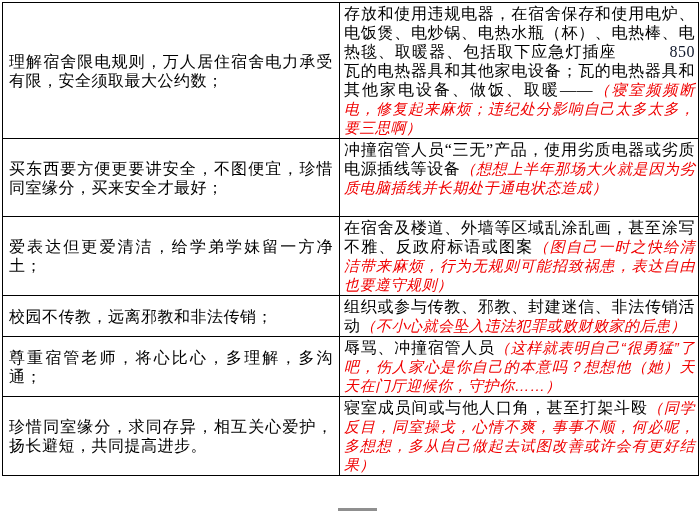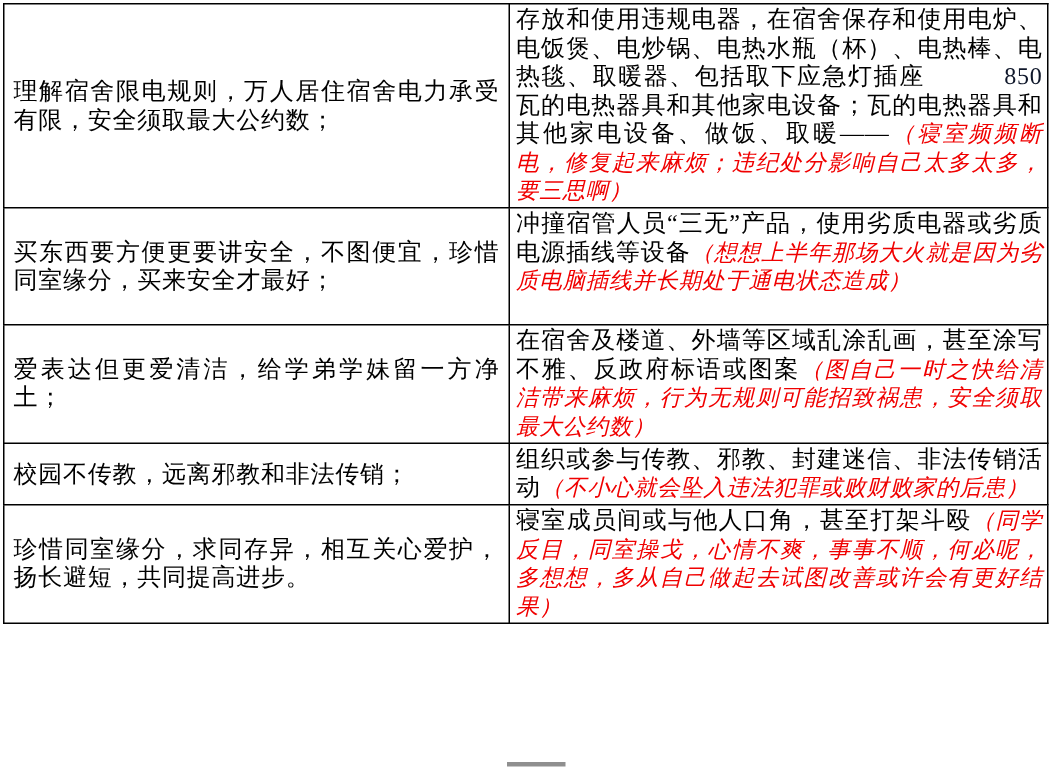--- a/index.html
+++ b/index.html
@@ -87,25 +87,29 @@
       <tr class="h2">
         <td class="lcell"><span>理解宿舍限电规则，万人居住宿舍电力承受有限，安全须取最大公约数；</span></td>
         <td class="rcell"><span>存放和使用违规电器，在宿舍保存和使用电炉、电饭煲、电炒锅、电热水瓶（杯）、电热棒、电热毯、取暖器、包括取下应急灯插座 </span><span class="blue-num">850</span><span> 瓦的电热器具和其他家电设备；瓦的电热器具和其他家电设备、做饭、取暖——</span><span class="red-note">（寝室频频断电，修复起来麻烦；违纪处分影响自己太多太多，要三思啊）</span></td>
       </tr>
       <tr class="h3">
         <td class="lcell"><span>买东西要方便更要讲安全，不图便宜，珍惜同室缘分，买来安全才最好；</span></td>
         <td class="rcell"><span>冲撞宿管人员“三无”产品，使用劣质电器或劣质电源插线等设备</span><span class="red-note">（想想上半年那场大火就是因为劣质电脑插线并长期处于通电状态造成）</span></td>
       </tr>
       <tr class="h4">
         <td class="lcell"><span>爱表达但更爱清洁，给学弟学妹留一方净土；</span></td>
-        <td class="rcell"><span>在宿舍及楼道、外墙等区域乱涂乱画，甚至涂写不雅、反政府标语或图案</span><span class="red-note">（图自己一时之快给清洁带来麻烦，行为无规则可能招致祸患，安全须取最大公约数）</span></td>
+        <td class="rcell"><span>在宿舍及楼道、外墙等区域乱涂乱画，甚至涂写不雅、反政府标语或图案</span><span class="red-note">（图自己一时之快给清洁带来麻烦，行为无规则可能招致祸患，表达自由也要遵守规则）</span></td>
       </tr>
       <tr class="h5">
         <td class="lcell"><span>校园不传教，远离邪教和非法传销；</span></td>
         <td class="rcell"><span>组织或参与传教、邪教、封建迷信、非法传销活动</span><span class="red-note">（不小心就会坠入违法犯罪或败财败家的后患）</span></td>
+      </tr>
+      <tr class="h6">
+        <td class="lcell"><span>尊重宿管老师，将心比心，多理解，多沟通；</span></td>
+        <td class="rcell"><span>辱骂、冲撞宿管人员</span><span class="red-note">（这样就表明自己“很勇猛”了吧，伤人家心是你自己的本意吗？想想他（她）天天在门厅迎候你，守护你……）</span></td>
       </tr>
       <tr class="h7">
         <td class="lcell"><span>珍惜同室缘分，求同存异，相互关心爱护，扬长避短，共同提高进步。</span></td>
         <td class="rcell"><span>寝室成员间或与他人口角，甚至打架斗殴</span><span class="red-note">（同学反目，同室操戈，心情不爽，事事不顺，何必呢，多想想，多从自己做起去试图改善或许会有更好结果）</span></td>
       </tr>
     </tbody>
   </table>
 
   <div class="scroll-fragment"></div>
 

